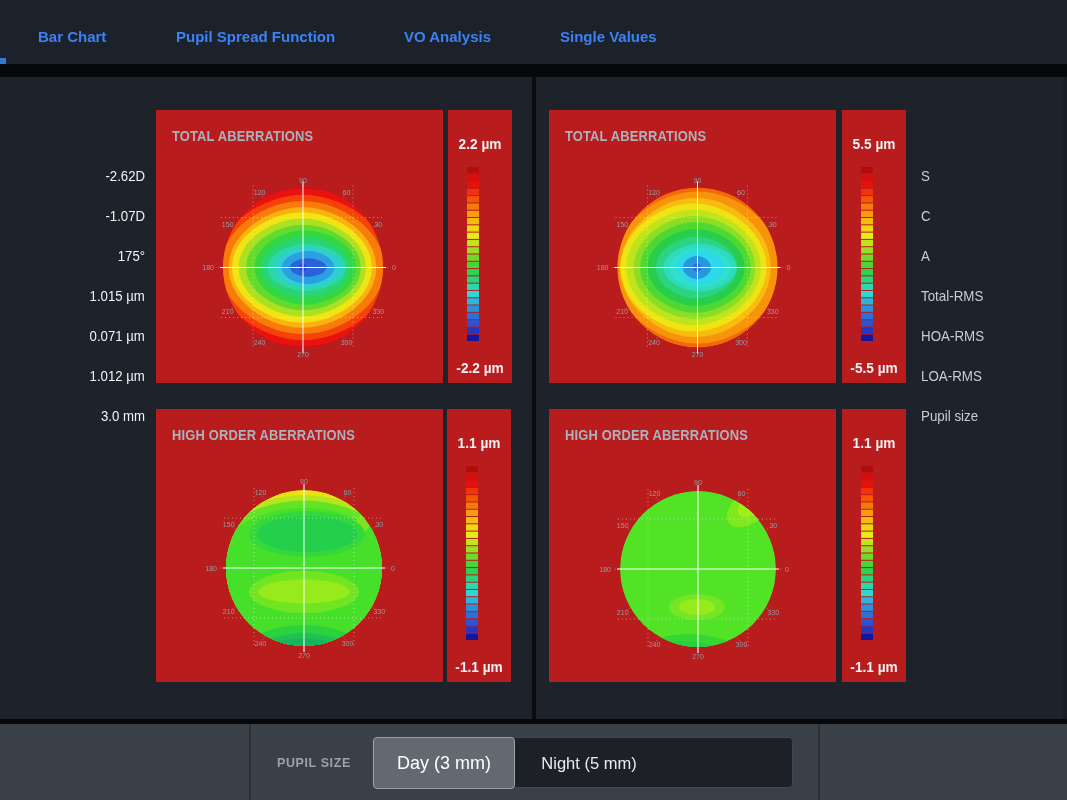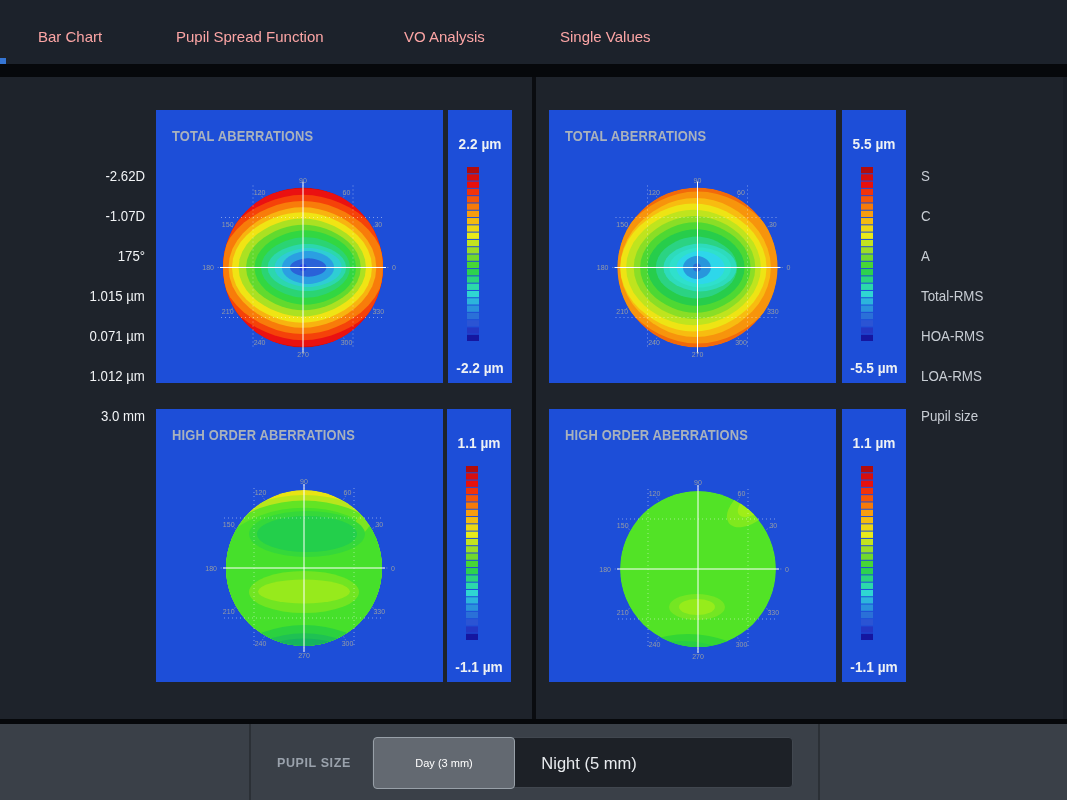--- a/index.html
+++ b/index.html
@@ -1,43 +1,43 @@
 <!DOCTYPE html>
 <html><head><meta charset="utf-8">
 <style>
 * { margin:0; padding:0; box-sizing:border-box; }
 html,body { width:1067px; height:800px; overflow:hidden; background:#1e232b;
   font-family:"Liberation Sans", sans-serif; }
 #root { position:absolute; left:0; top:0; width:1067px; height:800px; }
 .nav { position:absolute; left:0; top:0; width:1067px; height:64px; background:#1c222b; }
-.nav span { position:absolute; top:28px; font-size:15px; color:#fca5a5; white-space:nowrap; }
+.nav span { position:absolute; top:28px; font-size:15px; color:#3b82f6; white-space:nowrap;font-weight:bold; }
 .bluesq { position:absolute; left:0; top:58px; width:6px; height:6px; background:#3575d3; }
 .blackstrip { position:absolute; left:0; top:64px; width:1067px; height:13px; background:#06080b; }
 .vdiv { position:absolute; left:532px; top:77px; width:4px; height:642px; background:#0a0c10; }
-.panel { position:absolute; background:#1d4ed8; }
+.panel { position:absolute; background:#b91c1c; }
 .ptitle { position:absolute; left:16px; top:17px; font-size:15px; font-weight:bold;
   color:#a9b2bd; letter-spacing:0.2px; white-space:nowrap;
   transform:scaleX(0.86); transform-origin:left center; }
 .cbl { position:absolute; left:0; width:64px; text-align:center; font-size:15px;
   font-weight:bold; color:#eef1f4; white-space:nowrap; transform:scaleX(0.91); }
 .lval { position:absolute; right:922px; font-size:15px; color:#f2f4f6; white-space:nowrap;
   transform:scaleX(0.88); transform-origin:right center; }
 .rval { position:absolute; left:921px; font-size:15px; color:#c8cdd4; white-space:nowrap;
   transform:scaleX(0.89); transform-origin:left center; }
 .botline { position:absolute; left:0; top:719px; width:1067px; height:5px; background:#06080b; }
 .botbar { position:absolute; left:0; top:724px; width:1067px; height:76px; background:#3a4048; }
 .botbar .d1 { position:absolute; left:249px; top:0; width:2px; height:76px; background:#2b3036; }
 .botbar .d2 { position:absolute; left:818px; top:0; width:2px; height:76px; background:#2b3036; }
 .psz { position:absolute; left:277px; top:32px; font-size:12.5px; font-weight:bold;
   color:#9aa2ac; letter-spacing:0.6px; }
 .btngrp { position:absolute; left:372px; top:13px; width:421px; height:51px;
   background:#1d2127; border:1px solid #41474f; border-radius:4px; }
 .btnsel { position:absolute; left:0px; top:-1px; width:142px; height:52px;
   background:#636971; border:1px solid #98a0a8; border-radius:4px;
-  color:#ffffff; font-size:11px; text-align:center; line-height:50px; }
+  color:#ffffff; font-size:18px; text-align:center; line-height:50px; }
 .btn { position:absolute; top:0; height:50px; color:#e8ebee; font-size:16.5px;
   text-align:center; line-height:50px;padding-left:8px; }
 </style></head>
 <body>
 <div id="root">
   <div class="nav">
     <span style="left:38px">Bar Chart</span>
     <span style="left:176px">Pupil Spread Function</span>
     <span style="left:404px">VO Analysis</span>
     <span style="left:560px">Single Values</span>

